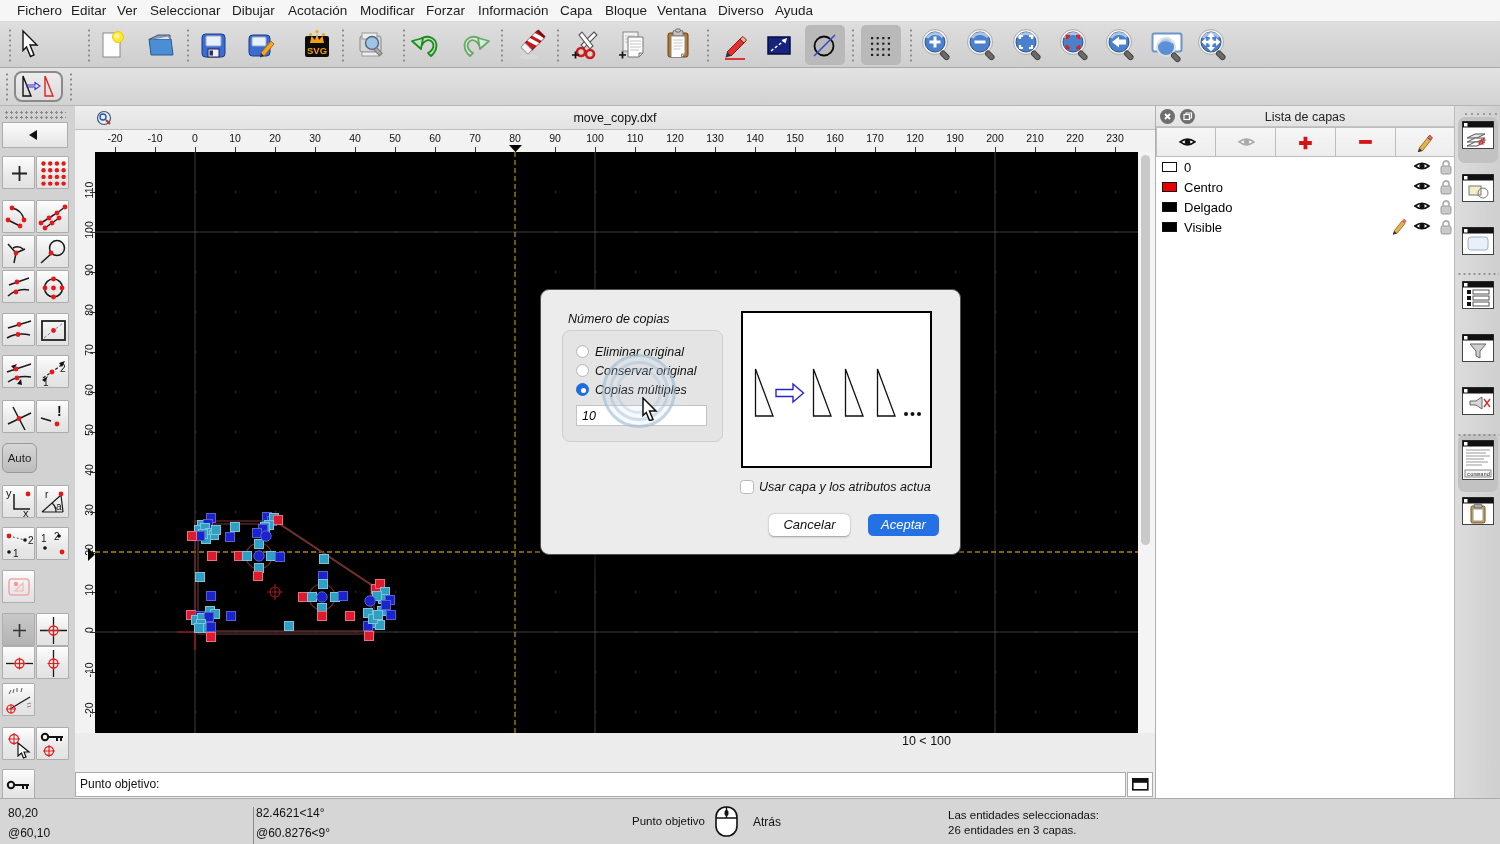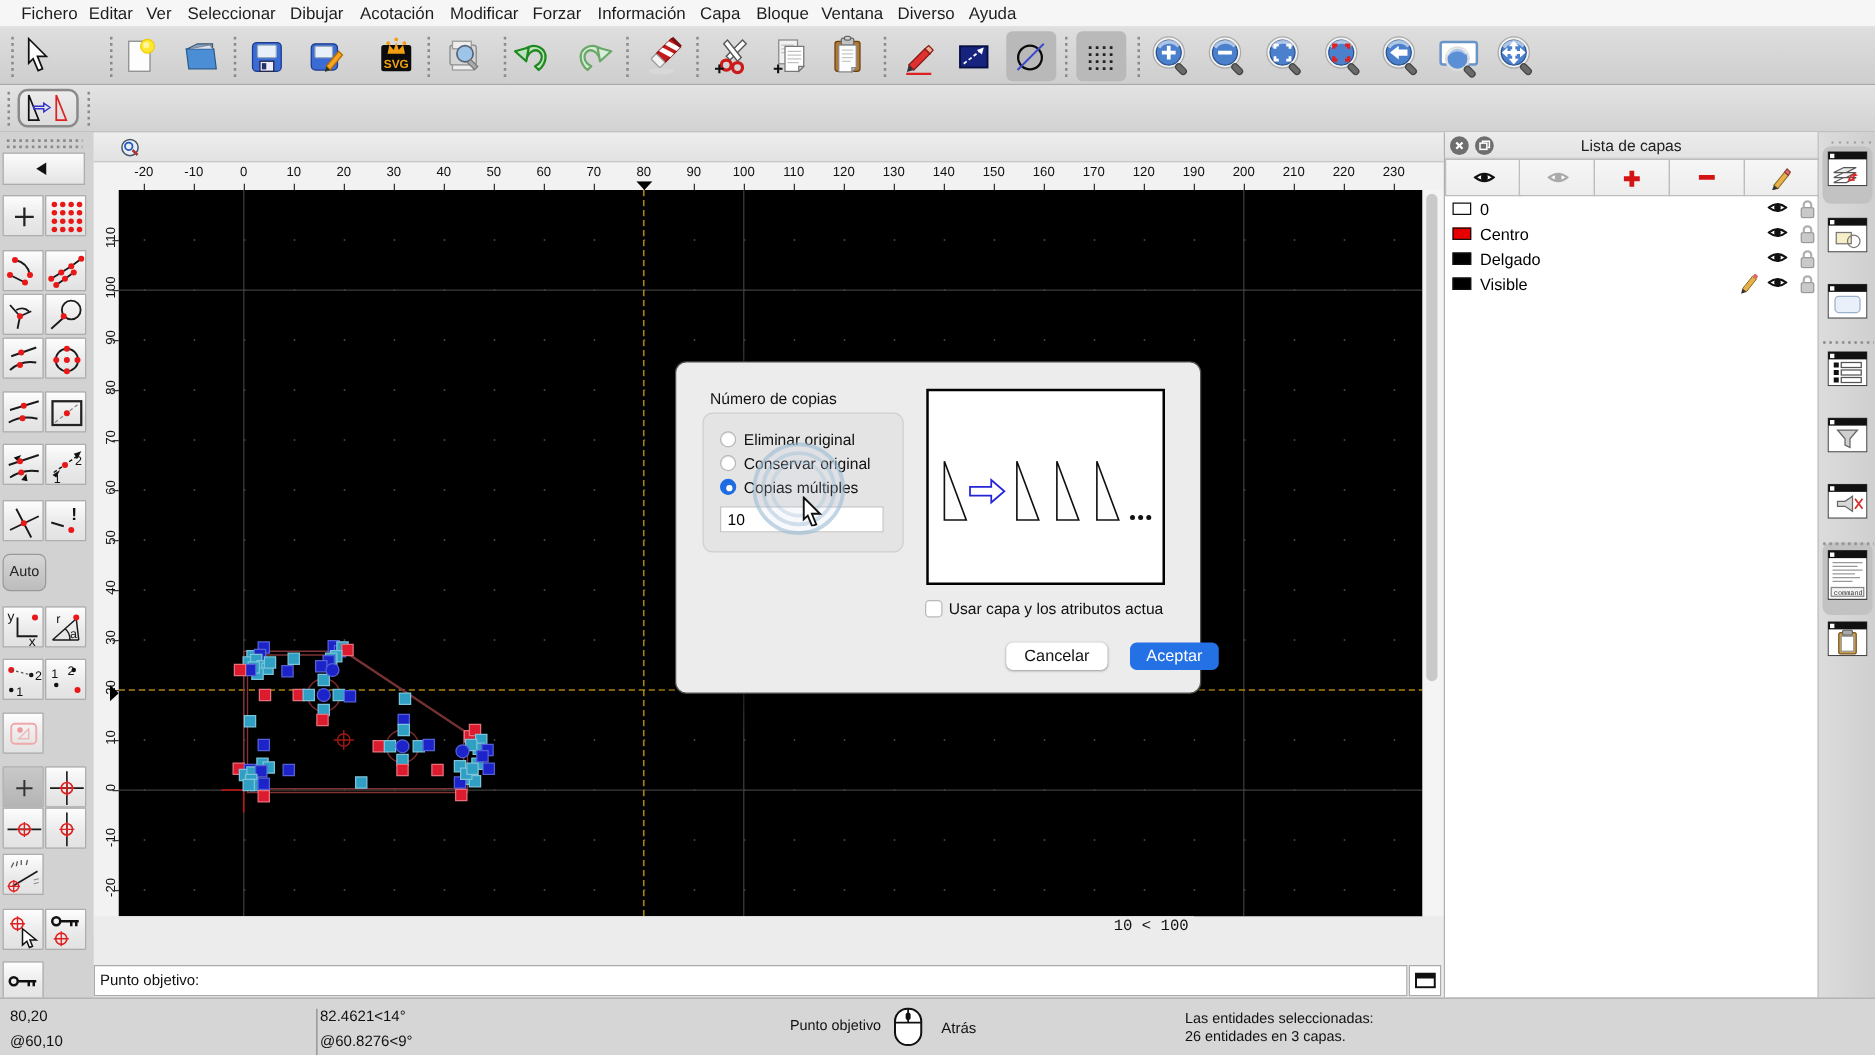--- a/index.html
+++ b/index.html
@@ -33,21 +33,21 @@
 #hruler { position:absolute; left:75px; top:130px; width:1080px; height:22px; background:#f2f2f2; }
 #hruler span { position:absolute; top:2px; font-size:10.5px; color:#111; transform:translateX(-50%); }
 #hruler i { position:absolute; bottom:0; width:1px; height:5px; background:#333; }
 #vruler { position:absolute; left:75px; top:152px; width:20px; height:581px; background:#f2f2f2; }
 #vruler span { position:absolute; left:2px; font-size:10.5px; color:#111;
   transform:rotate(-90deg); transform-origin:center; width:24px; text-align:center; }
 #vruler i { position:absolute; right:0; width:5px; height:1px; background:#333; }
 #canvas { position:absolute; left:95px; top:152px; width:1043px; height:581px; background:#000; }
 #cscroll { position:absolute; left:1138px; top:152px; width:17px; height:581px; background:#f4f4f4; }
 #cscroll .thumb { position:absolute; left:3px; top:3px; width:9px; height:390px; background:#c9c9c9; border-radius:5px; }
-#gridinfo { position:absolute; left:75px; top:733px; width:880px; height:16px; background:#ececec;font-family:Liberation Mono, monospace; }
+#gridinfo { position:absolute; left:75px; top:733px; width:880px; height:16px; background:#ececec; }
 #gridinfo span { position:absolute; right:4px; top:1px; font-size:12.5px; color:#111; }
 #cmdbox { position:absolute; left:75px; top:749px; width:1078px; height:20px; background:#fff; border:1px solid #999; }
 #cmdbox span { font-size:14px; color:#2222dd; position:absolute; left:4px; top:1px; }
 #inputrow { position:absolute; left:75px; top:771px; width:1078px; height:27px; }
 #inputbox { position:absolute; left:0; top:1px; width:1051px; height:25px; background:#fff; border:1px solid #aaa; }
 #inputbox span { font-size:12px; color:#111; position:absolute; left:4px; top:4px; }
 #kbbtn { position:absolute; left:1052px; top:1px; width:26px; height:25px; background:#fff; border:1px solid #aaa; }
 
 
 #layerpanel { position:absolute; left:1155px; top:106px; width:299px; height:692px; background:#fff; border-left:1px solid #b0b0b0; }
@@ -62,35 +62,35 @@
 
 #dockstrip { position:absolute; left:1454px; top:106px; width:46px; height:692px; background:linear-gradient(to right,#dcdcdc,#cfcfcf); border-left:1px solid #bbb; }
 
 
 #statusbar { position:absolute; left:0; top:798px; width:1500px; height:46px; background:#d6d6d6; border-top:1px solid #ababab; }
 #statusbar .s { position:absolute; font-size:12px; color:#111; }
 #statusbar .tiny { font-size:11.5px; }
 
 
 #dialog { position:absolute; left:540px; top:289px; width:421px; height:266px; background:#ececec;
-  border:1px solid #4f4f4f; border-radius:9px; box-shadow:0 10px 30px rgba(0,0,0,0.55), 0 0 0 1px rgba(0,0,0,0.25); }
+  border:1px solid #4f4f4f; border-radius:9px; box-shadow:0 10px 30px rgba(0,0,0,0.55), 0 0 0 1px rgba(0,0,0,0.25);font-style:italic; }
 #dialog .lbl { position:absolute; font-size:12.5px; color:#111; }
 #groupbox { position:absolute; left:21px; top:40px; width:161px; height:112px; background:#e4e4e4;
   border:1px solid #cecece; border-radius:8px; }
 .radio { position:absolute; left:35px; width:13px; height:13px; border-radius:50%;
   background:#fff; border:1px solid #b6b6b6; box-shadow:inset 0 1px 1px rgba(0,0,0,0.06); }
 .radio.sel { background:#1e6de5; border-color:#1e6de5; }
 .radio.sel::after { content:""; position:absolute; left:4px; top:4px; width:5px; height:5px; border-radius:50%; background:#fff; }
 .radio-lbl { position:absolute; left:54px; font-size:12.5px; color:#111; }
 #numinput { position:absolute; left:35px; top:115px; width:131px; height:21px; background:#fff; border:1px solid #c3c3c3; }
 #numinput span { position:absolute; left:5px; top:3px; font-size:12.5px; color:#000; }
 #preview { position:absolute; left:200px; top:21px; width:191px; height:157px; background:#fff; border:2px solid #000; }
 #chk { position:absolute; left:199px; top:190px; width:14px; height:14px; background:#fff; border:1px solid #b9b9b9; border-radius:3.5px; }
 #chklbl { position:absolute; left:218px; top:190px; width:172px; height:16px; overflow:hidden; white-space:nowrap; font-size:12.5px; color:#111; }
-.btn { position:absolute; top:224px; height:22px; border-radius:5.5px; font-size:13px; text-align:center;margin-left:36px; }
+.btn { position:absolute; top:224px; height:22px; border-radius:5.5px; font-size:13px; text-align:center; }
 #btn-cancel { left:228px; width:81px; background:#fff; color:#111; box-shadow:0 0.5px 2px rgba(0,0,0,0.35); }
 #btn-ok { left:327px; width:71px; background:#2371e4; color:#fff; }
 .btn span { position:relative; top:3px; }
 </style>
 </head>
 <body>
 <div id="app">
 
 <div id="menubar">
 <span style="left:17px">Fichero</span>
@@ -534,20 +534,21 @@
         <svg width="33" height="33" viewBox="0 0 33 33">
           <g transform="translate(0,6)">
             <circle cx="8" cy="9" r="3.2" fill="none" stroke="#111" stroke-width="2"></circle>
             <path d="M11 9 H26 M20 9 v4 M24 9 v4" stroke="#111" stroke-width="2"></path>
           </g>
         </svg>
       </div>
     </div>
 
 <div id="doctitle">
+      <div class="t">move_copy.dxf</div>
       <svg style="position:absolute;left:21px;top:4px" width="16" height="16">
         <circle cx="8" cy="8" r="6.5" fill="#e8eef6" stroke="#456" stroke-width="1.2"></circle>
         <circle cx="7" cy="7" r="3" fill="none" stroke="#2255bb" stroke-width="1.4"></circle>
         <path d="M10 10 L14 14" stroke="#a33" stroke-width="2"></path>
       </svg>
     </div>
 <div id="hruler">
       <span style="left:40px">-20</span>
       <i style="left:40px"></i>
       <span style="left:80px">-10</span>

